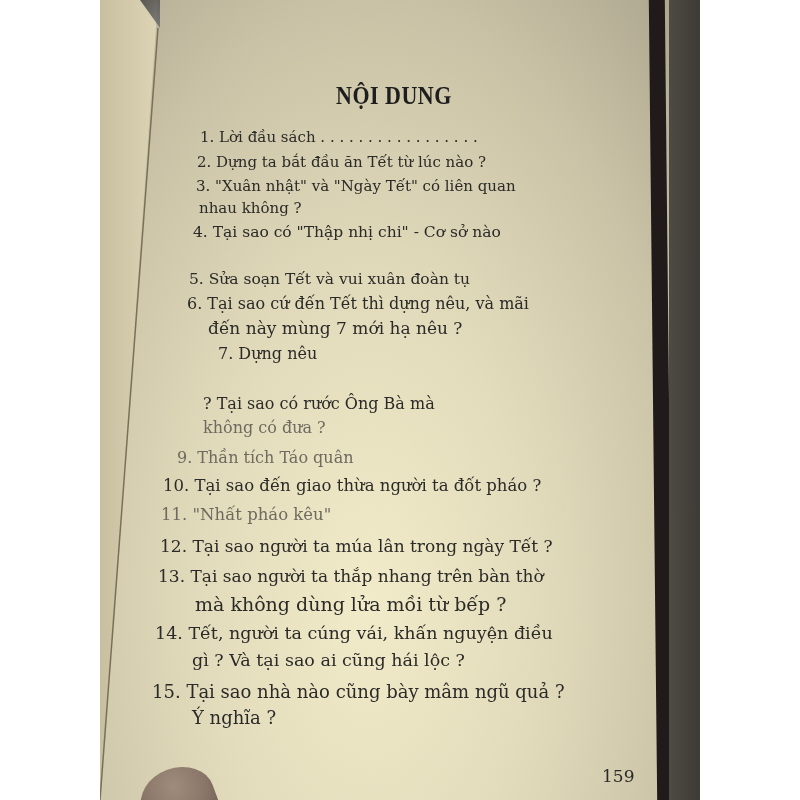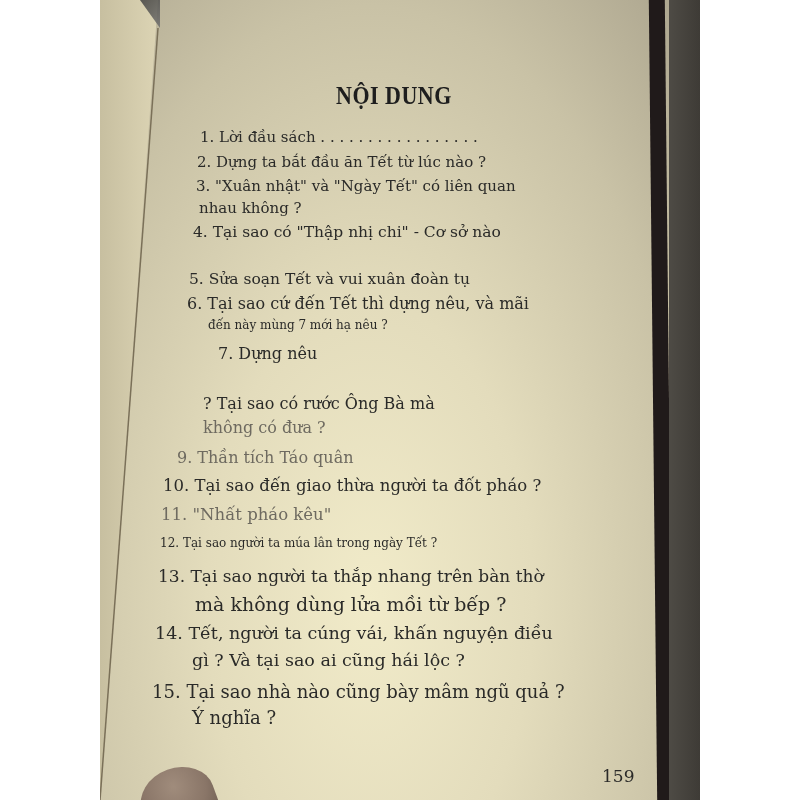--- a/index.html
+++ b/index.html
@@ -101,21 +101,21 @@
 
     <div class="entry" style="left:89px; top:270px; font-size:15.5px;">
       <span class="num">5.</span>
       <span>Sửa soạn Tết và vui xuân đoàn tụ</span>
     </div>
 
     <div class="entry" style="left:87px; top:294px; font-size:16px;">
       <span class="num">6.</span>
       <span>Tại sao cứ đến Tết thì dựng nêu, và mãi</span>
     </div>
-    <div class="entry" style="left:108px; top:318px; font-size:12px;">
+    <div class="entry" style="left:108px; top:318px; font-size:17px;">
       <span>đến này mùng 7 mới hạ nêu ?</span>
     </div>
 
     <div class="entry" style="left:85px; top:344px; font-size:16px;margin-left:33px;">
       <span class="num">7.</span>
       <span>Dựng nêu</span>
     </div>
 
     <div class="entry" style="left:103px; top:394px; font-size:16px;">
       <span>? Tại sao có rước Ông Bà mà</span>
@@ -132,21 +132,21 @@
     <div class="entry" style="left:63px; top:476px; font-size:16.5px;">
       <span class="num">10.</span>
       <span>Tại sao đến giao thừa người ta đốt pháo ?</span>
     </div>
 
     <div class="entry faded" style="left:61px; top:505px; font-size:16.5px;">
       <span class="num">11.</span>
       <span>"Nhất pháo kêu"</span>
     </div>
 
-    <div class="entry" style="left:60px; top:536px; font-size:12px;">
+    <div class="entry" style="left:60px; top:536px; font-size:17px;">
       <span class="num">12.</span>
       <span>Tại sao người ta múa lân trong ngày Tết ?</span>
     </div>
 
     <div class="entry" style="left:58px; top:566px; font-size:17px;">
       <span class="num">13.</span>
       <span>Tại sao người ta thắp nhang trên bàn thờ</span>
     </div>
     <div class="entry" style="left:95px; top:593px; font-size:19px;">
       <span>mà không dùng lửa mồi từ bếp ?</span>

